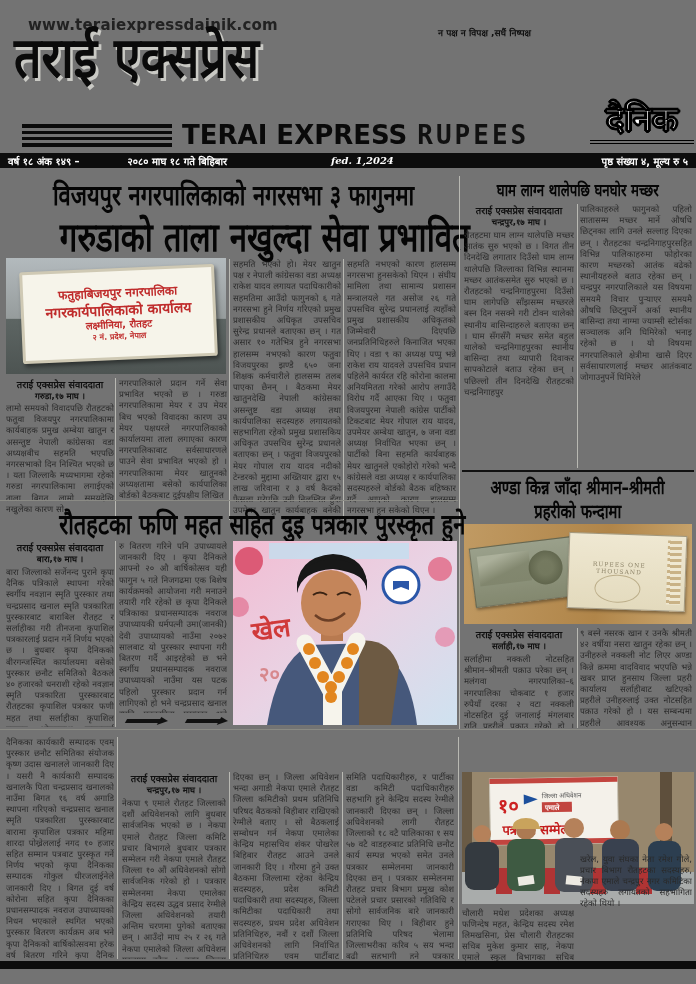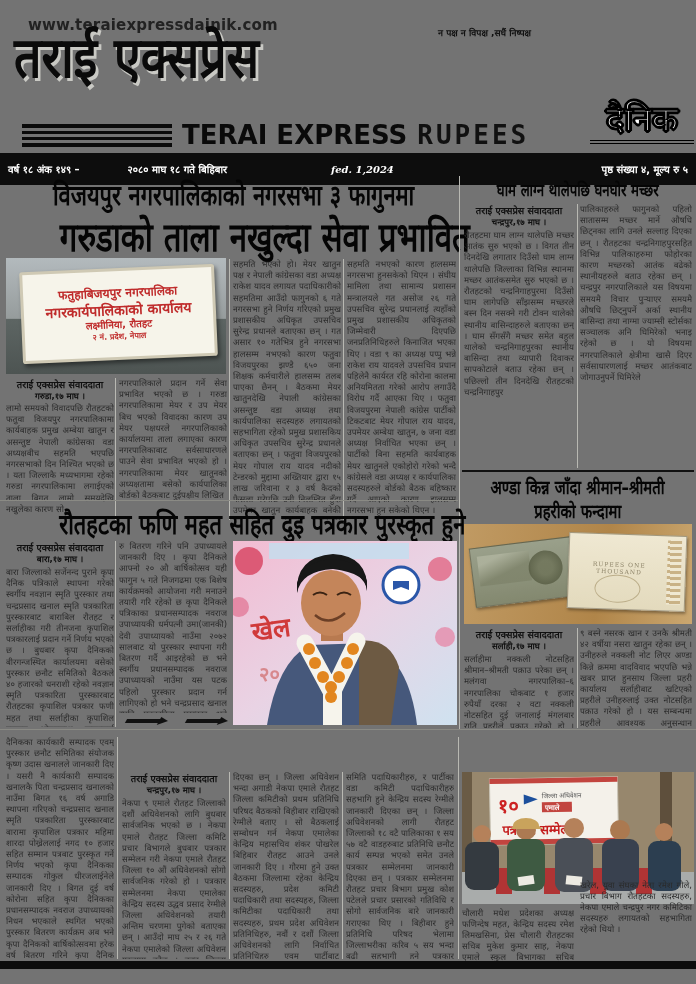--- a/index.html
+++ b/index.html
@@ -14,21 +14,21 @@
   .squeezeC{display:inline-block;transform:scaleX(.78);transform-origin:50% 50%;white-space:nowrap;}
   .subrow{left:22px;top:120px;width:545px;display:flex;align-items:center;gap:10px;}
   .mast-lines{display:flex;flex-direction:column;gap:3px;width:150px;}
   .mast-lines i{display:block;height:4px;background:#0a0a0a;}
   .mast-lines i:nth-child(2),.mast-lines i:nth-child(3){height:3px;}
   .sub-bold{font-size:26px;font-weight:900;letter-spacing:0;color:#0a0a0a;white-space:nowrap;}
   .sub-daily{font-size:26px;font-weight:bold;font-family:"DejaVu Sans Mono",monospace;letter-spacing:3px;color:#111;}
   .daily-logo{left:590px;top:100px;width:104px;text-align:center;font-size:34px;font-weight:400;color:#fff;
       -webkit-text-stroke:2px #000;text-shadow:2px 0 #000,-2px 0 #000,0 2px #000,0 -2px #000,1px 1px #000,-1px -1px #000;
       border-bottom:4px double #000;padding-bottom:1px;line-height:1.15;}
-  .datebar{left:0;top:153px;width:696px;height:32px;background:#0d0d0d;color:#fff;display:flex;align-items:center;
+  .datebar{left:0;top:153px;width:696px;height:15px;background:#0d0d0d;color:#fff;display:flex;align-items:center;
            font-size:10px;font-weight:bold;box-sizing:border-box;padding:0 8px;}
   .datebar .d2{margin-left:48px;} .datebar .d3{margin-left:auto;margin-right:auto;font-style:italic;font-family:"DejaVu Serif",serif;text-align:right;}
   .datebar .d4{margin-left:auto;}
   .kicker{left:2px;top:175px;width:456px;text-align:center;font-weight:900;font-size:28px;color:#050505;white-space:nowrap;}
   .headline-main{left:2px;top:208px;width:456px;text-align:center;font-weight:900;font-size:40px;color:#050505;white-space:nowrap;}
   .h-med{font-weight:900;color:#050505;text-align:center;white-space:nowrap;}
   .col{font-size:8.5px;line-height:11.2px;text-align:justify;color:#2a2a2a;overflow:hidden;}
   .byline{font-size:9.5px;font-weight:bold;text-align:center;color:#111;}
   .place{font-size:8.5px;font-weight:bold;text-align:center;color:#111;margin-bottom:2px;}
   .vrule{width:1px;background:#b8b8b2;}
@@ -244,16 +244,16 @@
         <circle cx="158" cy="58" r="10" fill="#ab7950"></circle>
           <rect x="140" y="67" width="37" height="52" rx="9" fill="#39414f"></rect>
         <circle cx="202" cy="60" r="9" fill="#b5815a"></circle>
           <rect x="186" y="69" width="33" height="50" rx="9" fill="#2c3e50"></rect>
         <rect x="56" y="104" width="16" height="9" fill="#eceae2" transform="rotate(-8 64 108)"></rect>
         <rect x="104" y="104" width="16" height="9" fill="#eceae2" transform="rotate(6 112 108)"></rect>
       </g>
     </svg>
   </div>
   <div class="abs caption" style="left:462px;top:908px;width:112px;height:54px;">चौलारी मधेश प्रदेशका अध्यक्ष फणिन्देष महत, केन्द्रिय सदस्य रमेश लिमखसिना, प्रेस चौलारी रौतहटका सचिब मुकेश कुमार साह, नेकपा एमाले स्कुल बिभागका सचिब टेकनाथ</div>
-  <div class="abs caption" style="left:580px;top:880px;width:112px;height:54px;">खरेल, युवा संघका नेता रमेश गोले, प्रचार बिभाग रौतहटका सदस्यहरु, नेकपा एमाले चन्द्रपुर नगर कमिटिका सदस्यहरु लगायतको सहभागिता रहेको थियो ।</div>
+  <div class="abs caption" style="left:580px;top:854px;width:112px;height:54px;">खरेल, युवा संघका नेता रमेश गोले, प्रचार बिभाग रौतहटका सदस्यहरु, नेकपा एमाले चन्द्रपुर नगर कमिटिका सदस्यहरु लगायतको सहभागिता रहेको थियो ।</div>
 
   <div class="abs blackbar"></div>
 </div>
 
 </body></html>

